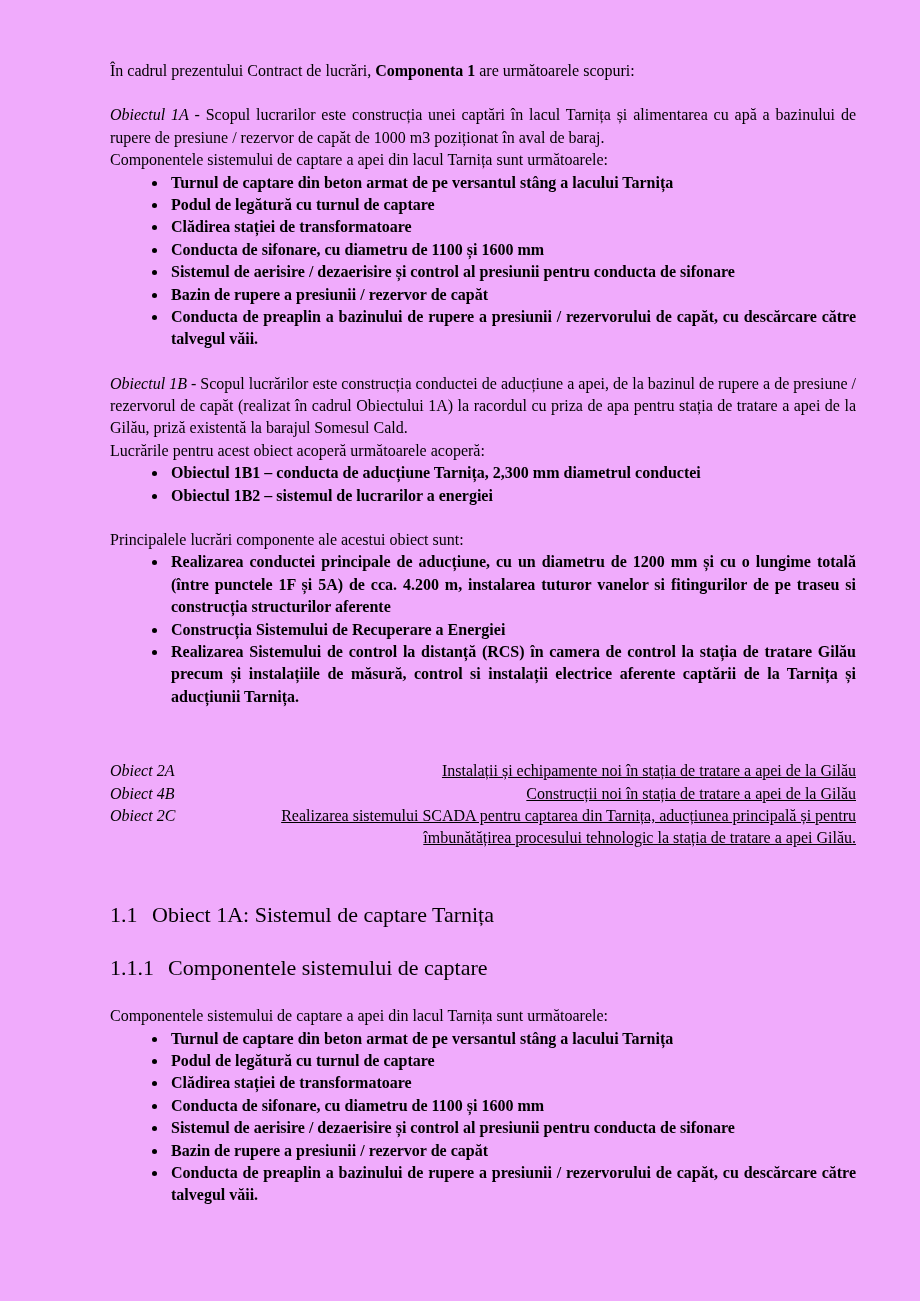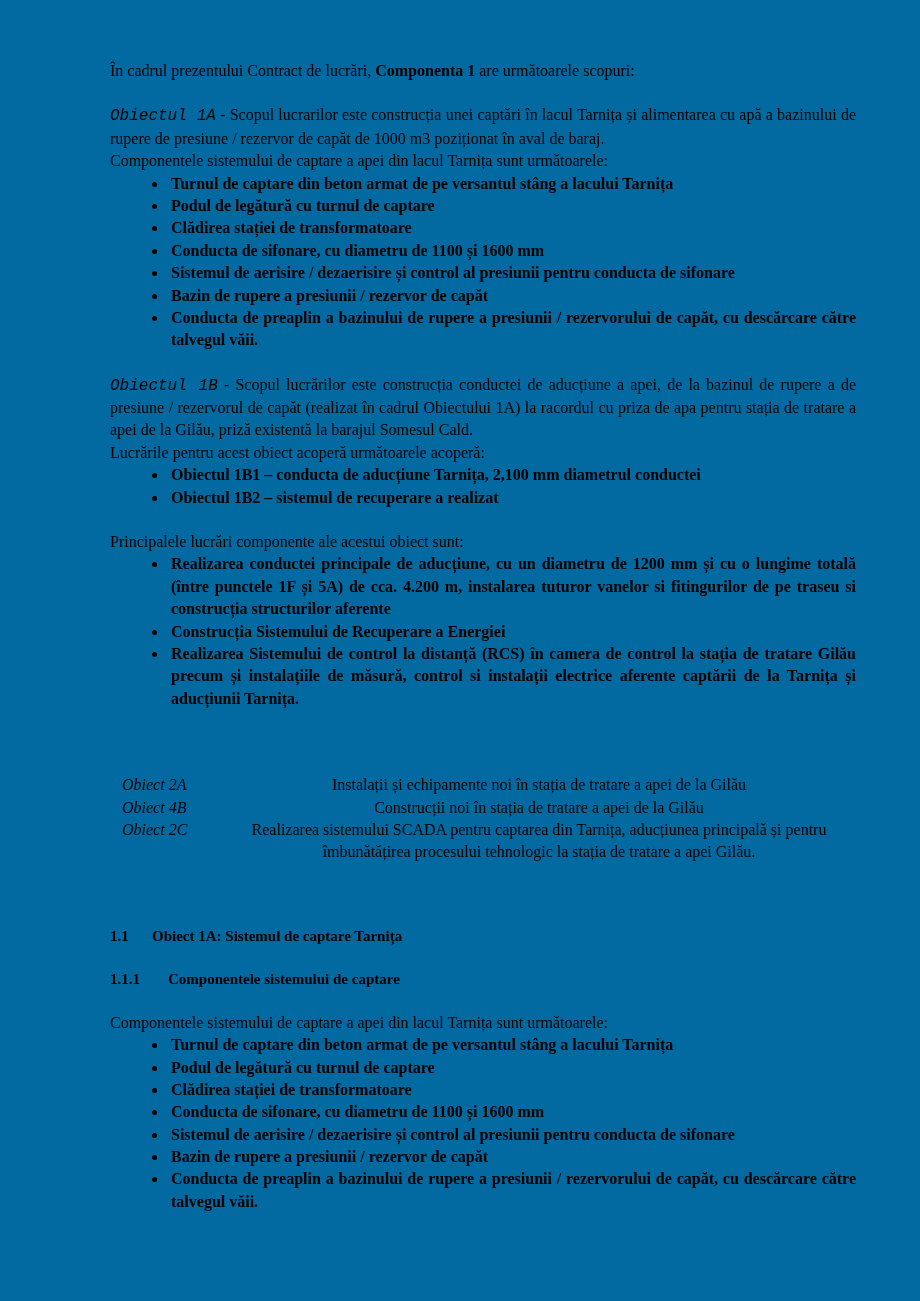--- a/index.html
+++ b/index.html
@@ -5,61 +5,62 @@
   html, body {
     margin: 0;
     padding: 0;
     background: #ffffff;
   }
   .page {
     position: relative;
     width: 920px;
     height: 1301px;
     box-sizing: border-box;
-    background: #0369a1;
+    background: #f0abfc;
     padding: 60px 64px 40px 110px;
     font-family: "Liberation Serif", "DejaVu Serif", serif;
     font-size: 16px;
     line-height: 1.4;
     color: #000000;
     overflow: hidden;
   }
   p { margin: 0; }
   .para { text-align: justify; }
   .gap { height: 22px; }
   .gap-lg { height: 50px; }
   .gap-md { height: 30px; }
-  em.obj-label { font-style: italic; font-family: Liberation Mono, monospace; }
+  em.obj-label { font-style: italic; }
   ul.bullets {
     margin: 0;
     padding: 0 0 0 58px;
     list-style: disc;
     font-weight: bold;
   }
   ul.bullets li {
     text-align: justify;
     padding-left: 3px;
   }
-  .comp-table { margin: 12px; }
+  .comp-table { margin: 0; }
   .comp-row {
     display: flex;
     align-items: flex-start;
   }
   .comp-row .comp-label {
     flex: 0 0 112px;
     font-style: italic;
   }
   .comp-row .comp-text {
     flex: 1 1 auto;
-    text-align: center;
+    text-align: right;
+    text-decoration: underline;
   }
   h2.sec-heading, h3.sec-heading {
     margin: 0;
-    font-size: 15px;
-    font-weight: bold;
+    font-size: 22px;
+    font-weight: normal;
     line-height: 1.4;
   }
   .h-num-1 { display: inline-block; min-width: 42px; }
   .h-num-2 { display: inline-block; min-width: 58px; }
 </style>
 </head>
 <body>
 
 <div class="page">
 
@@ -79,22 +80,22 @@
     <li>Bazin de rupere a presiunii / rezervor de capăt</li>
     <li>Conducta de preaplin a  bazinului de rupere a presiunii / rezervorului de capăt, cu descărcare către talvegul văii.</li>
   </ul>
 
   <div class="gap"></div>
 
   <p class="para"><em class="obj-label">Obiectul 1B</em><span> - Scopul lucrărilor este construcția conductei de aducțiune a apei, de la bazinul de rupere a de presiune / rezervorul de capăt (realizat în cadrul Obiectului 1A) la racordul cu priza de apa pentru stația de tratare a apei de la Gilău, priză existentă  la barajul Somesul Cald.</span></p>
   <p class="para">Lucrările pentru acest obiect acoperă următoarele acoperă:</p>
 
   <ul class="bullets">
-    <li>Obiectul 1B1 – conducta de aducțiune Tarnița, 2,100 mm diametrul conductei</li>
-    <li>Obiectul 1B2 – sistemul de recuperare a realizat</li>
+    <li>Obiectul 1B1 – conducta de aducțiune Tarnița, 2,300 mm diametrul conductei</li>
+    <li>Obiectul 1B2 – sistemul de lucrarilor a energiei</li>
   </ul>
 
   <div class="gap"></div>
 
   <p class="para">Principalele lucrări componente ale acestui obiect sunt:</p>
   <ul class="bullets">
     <li>Realizarea conductei principale de aducțiune, cu un diametru de 1200 mm și cu o lungime totală (între punctele 1F și 5A) de cca. 4.200 m, instalarea tuturor vanelor si fitingurilor de pe traseu si construcția structurilor aferente</li>
     <li>Construcția Sistemului de Recuperare a Energiei</li>
     <li>Realizarea Sistemului de control la distanță (RCS) în camera de control la stația de tratare Gilău precum și instalațiile de măsură, control si instalații electrice aferente captării de la Tarnița și aducțiunii Tarnița.</li>
   </ul>

